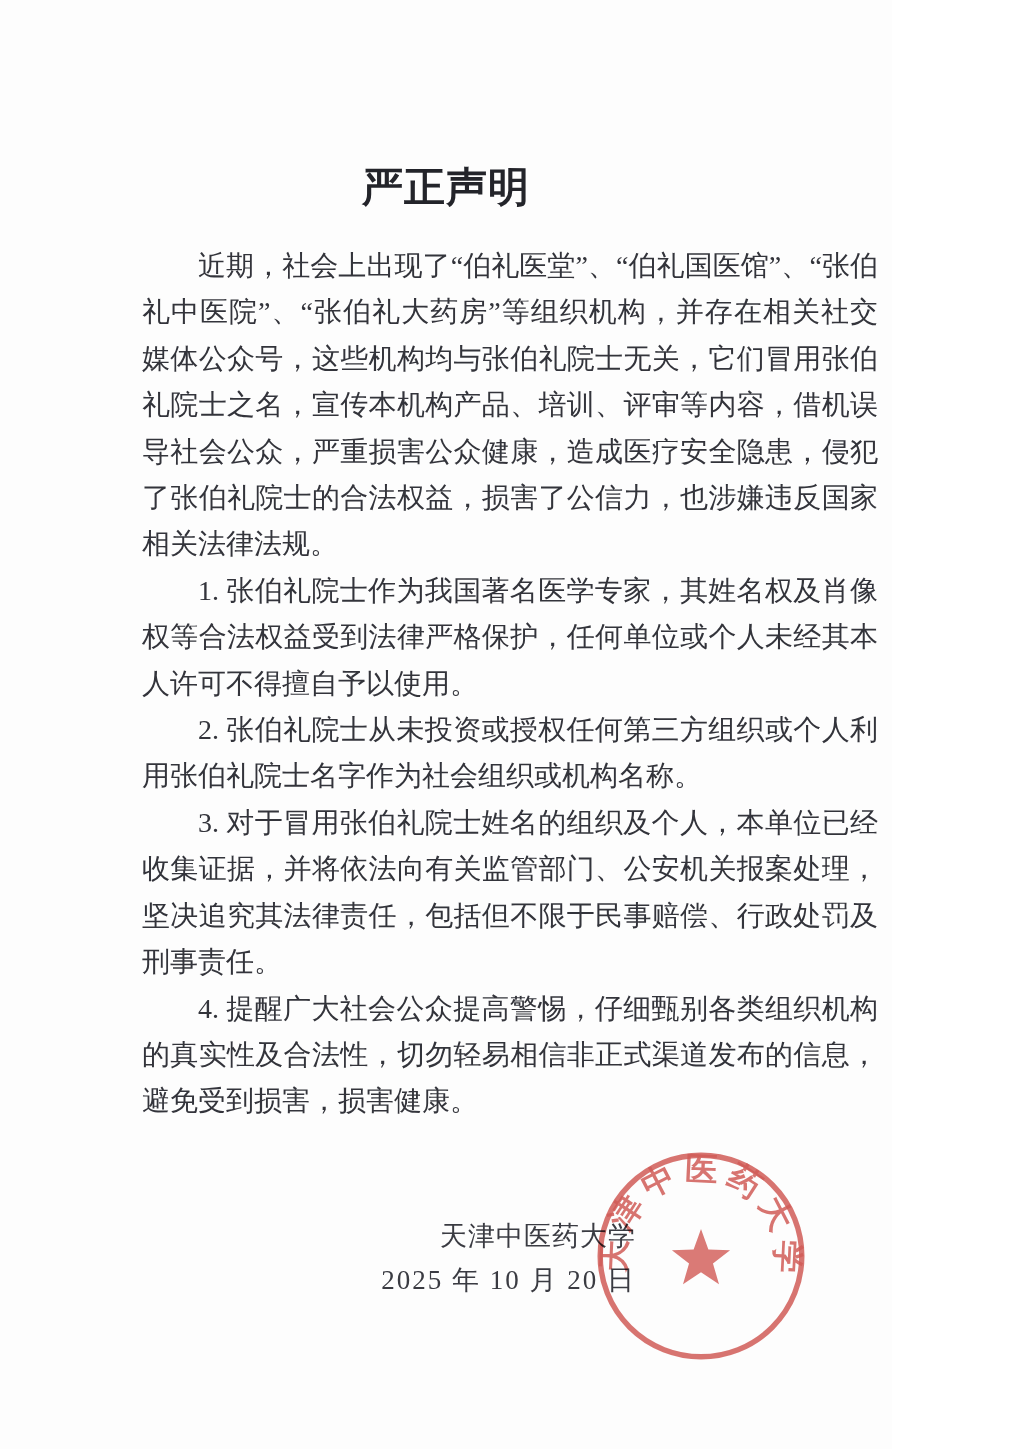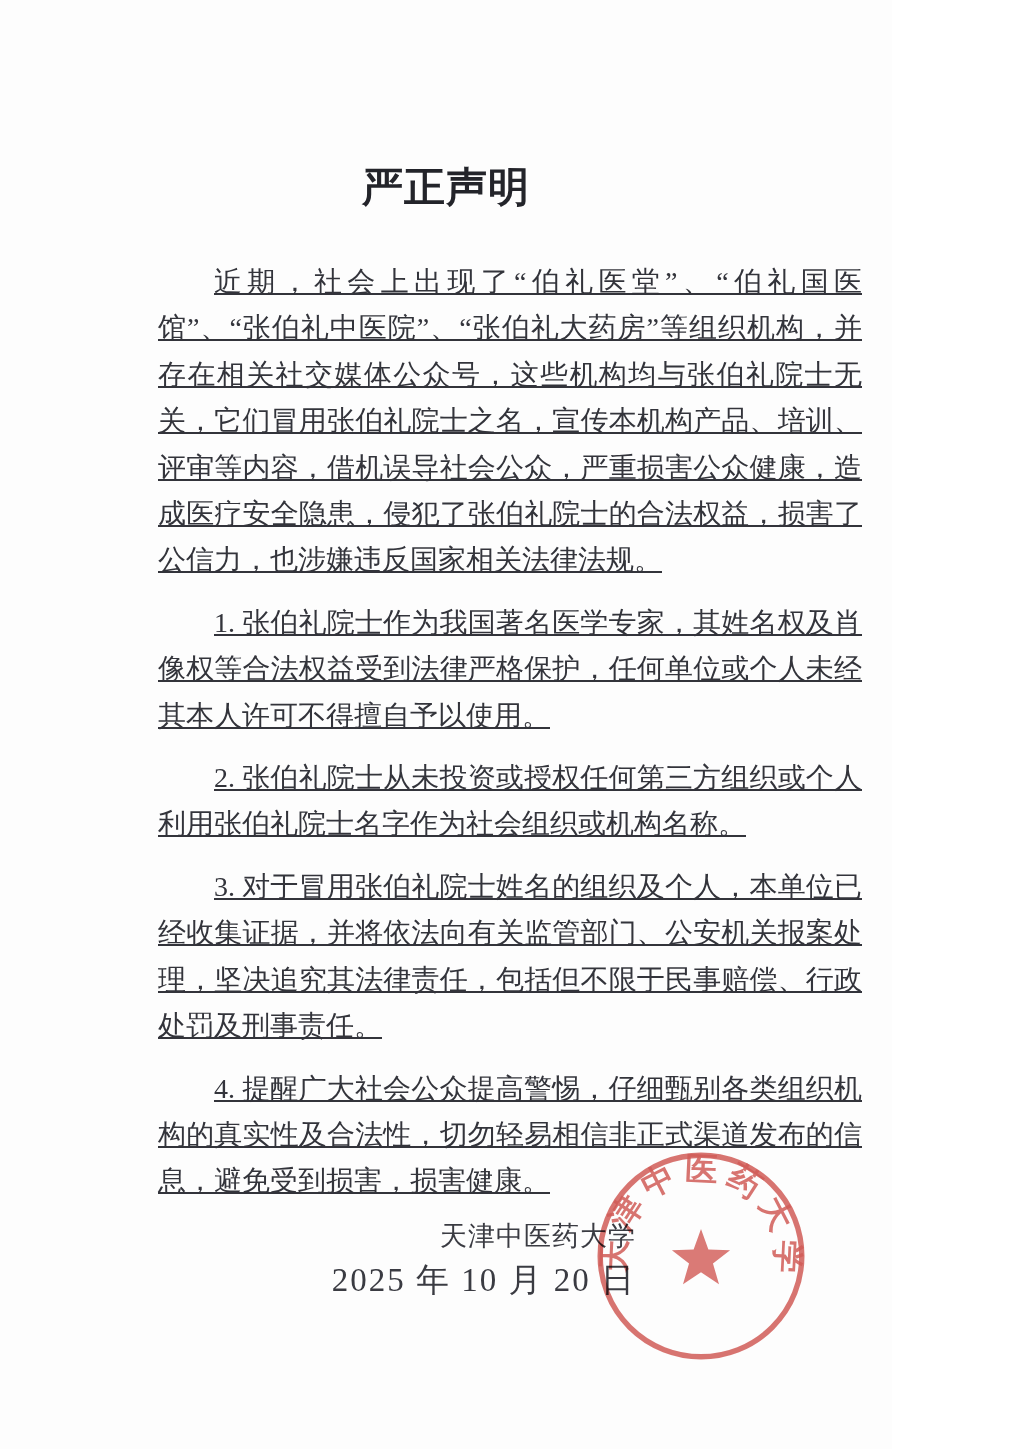--- a/index.html
+++ b/index.html
@@ -32,38 +32,37 @@
     position: absolute;
     left: 142px;
     top: 243px;
     width: 736px;
     font-size: 28px;
     line-height: 46.4px;
     text-align: justify;
     text-justify: inter-ideograph;
   }
   .para {
-    margin: 16px;
+    margin: 0;
     text-indent: 2em;
-    text-decoration: underline;
   }
   .signature {
     position: absolute;
     top: 1214px;
     right: 256px;
     text-align: right;
     color: #3a3b42;
   }
   .sig-org {
     font-size: 27px;
     line-height: 44px;
     letter-spacing: 1px;
   }
   .sig-date {
-    font-size: 33px;
+    font-size: 27px;
     line-height: 44px;
     letter-spacing: 2px;
   }
   .seal {
     position: absolute;
     left: 593px;
     top: 1148px;
     width: 216px;
     height: 216px;
     mix-blend-mode: multiply;

